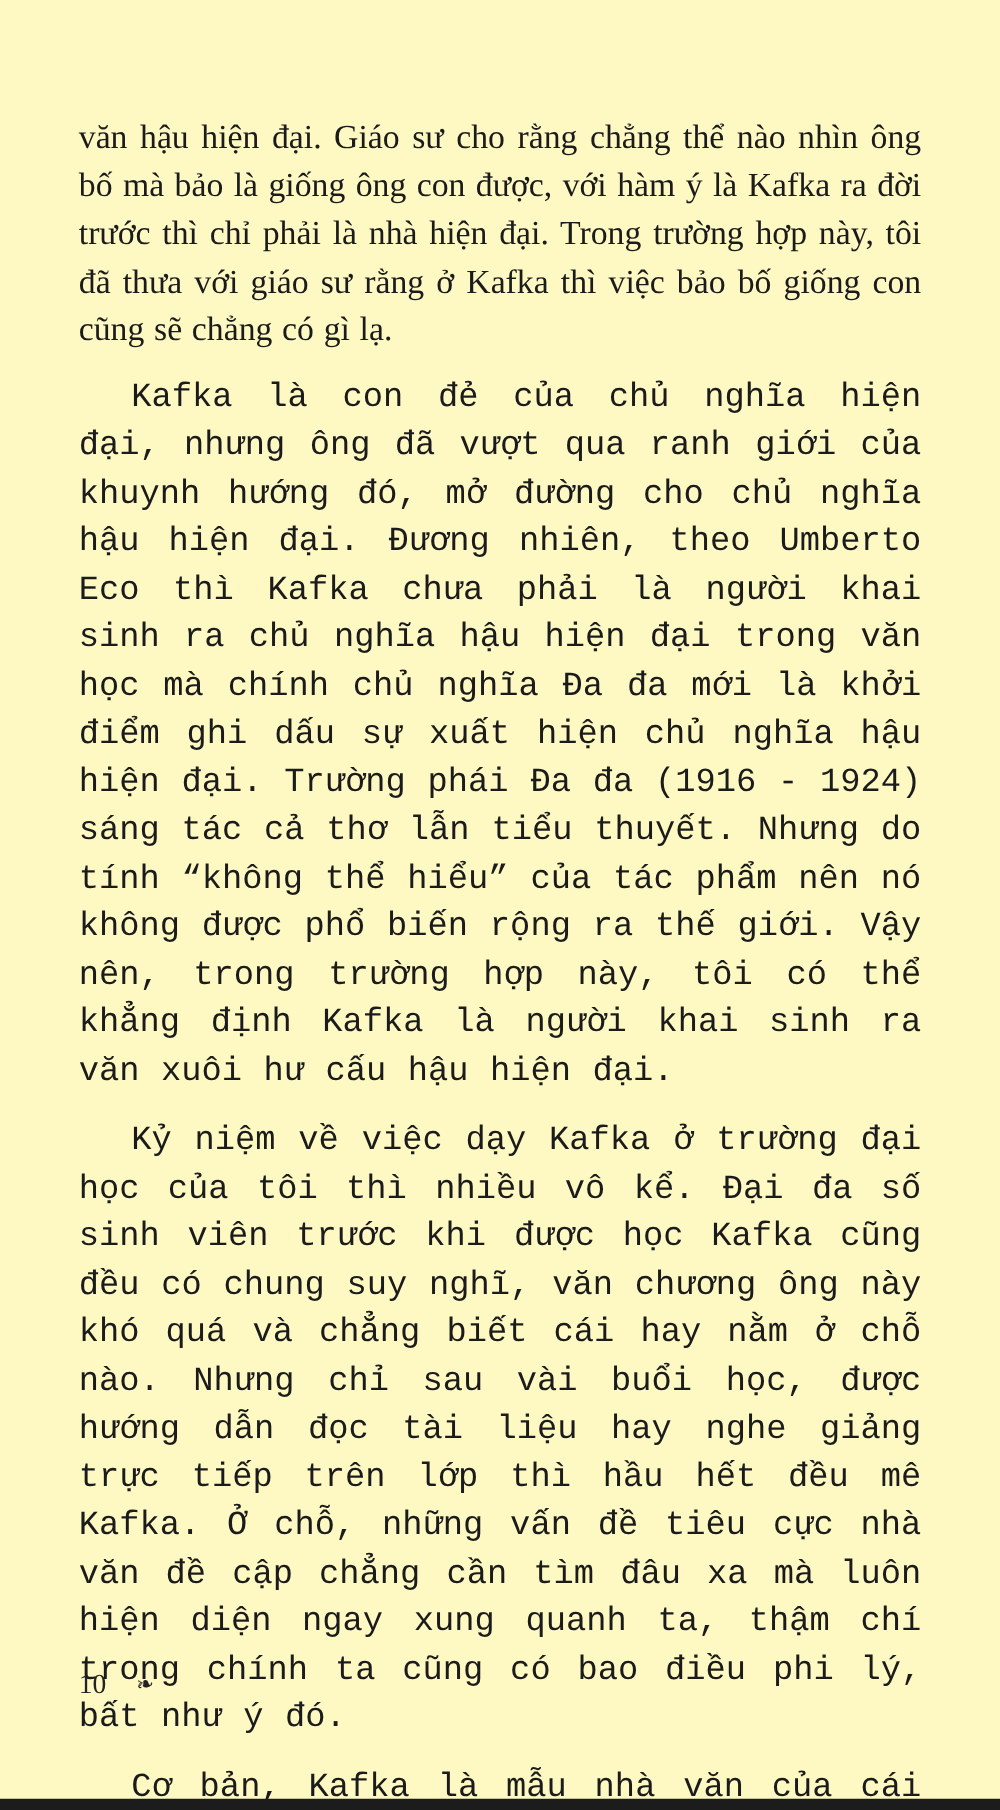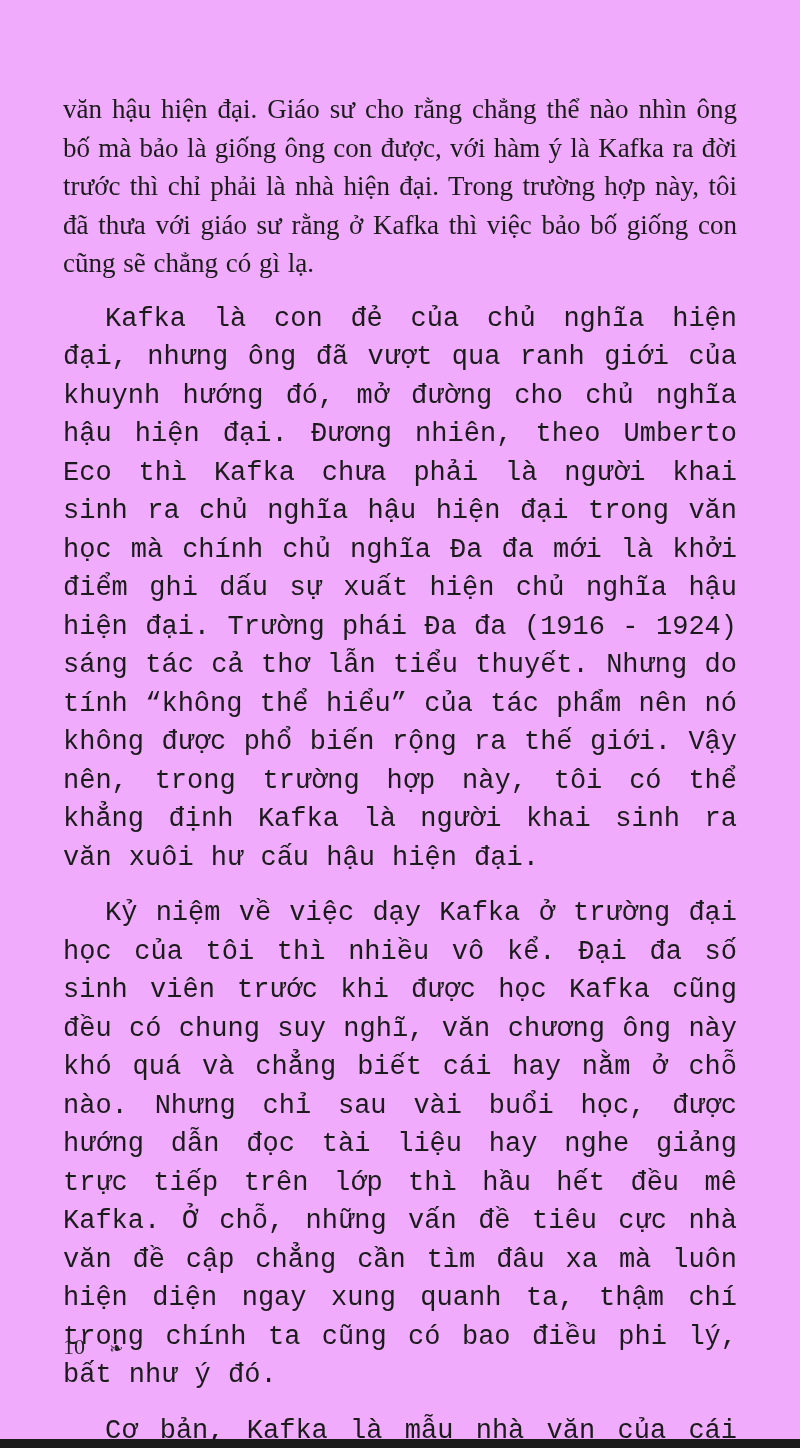--- a/index.html
+++ b/index.html
@@ -5,21 +5,21 @@
   html, body {
     margin: 0;
     padding: 0;
     background: #e9e9e9;
   }
   .page {
     position: relative;
     width: 800px;
     height: 1448px;
     margin: 0 auto;
-    background: #f0abfc;
+    background: #fef9c3;
     box-sizing: border-box;
     padding: 90px 63px 0 63px;
     font-family: "Liberation Serif", "DejaVu Serif", serif;
     color: #1b1b1b;
     overflow: hidden;
   }
   .text-block {
     width: 674px;
   }
   .para {

